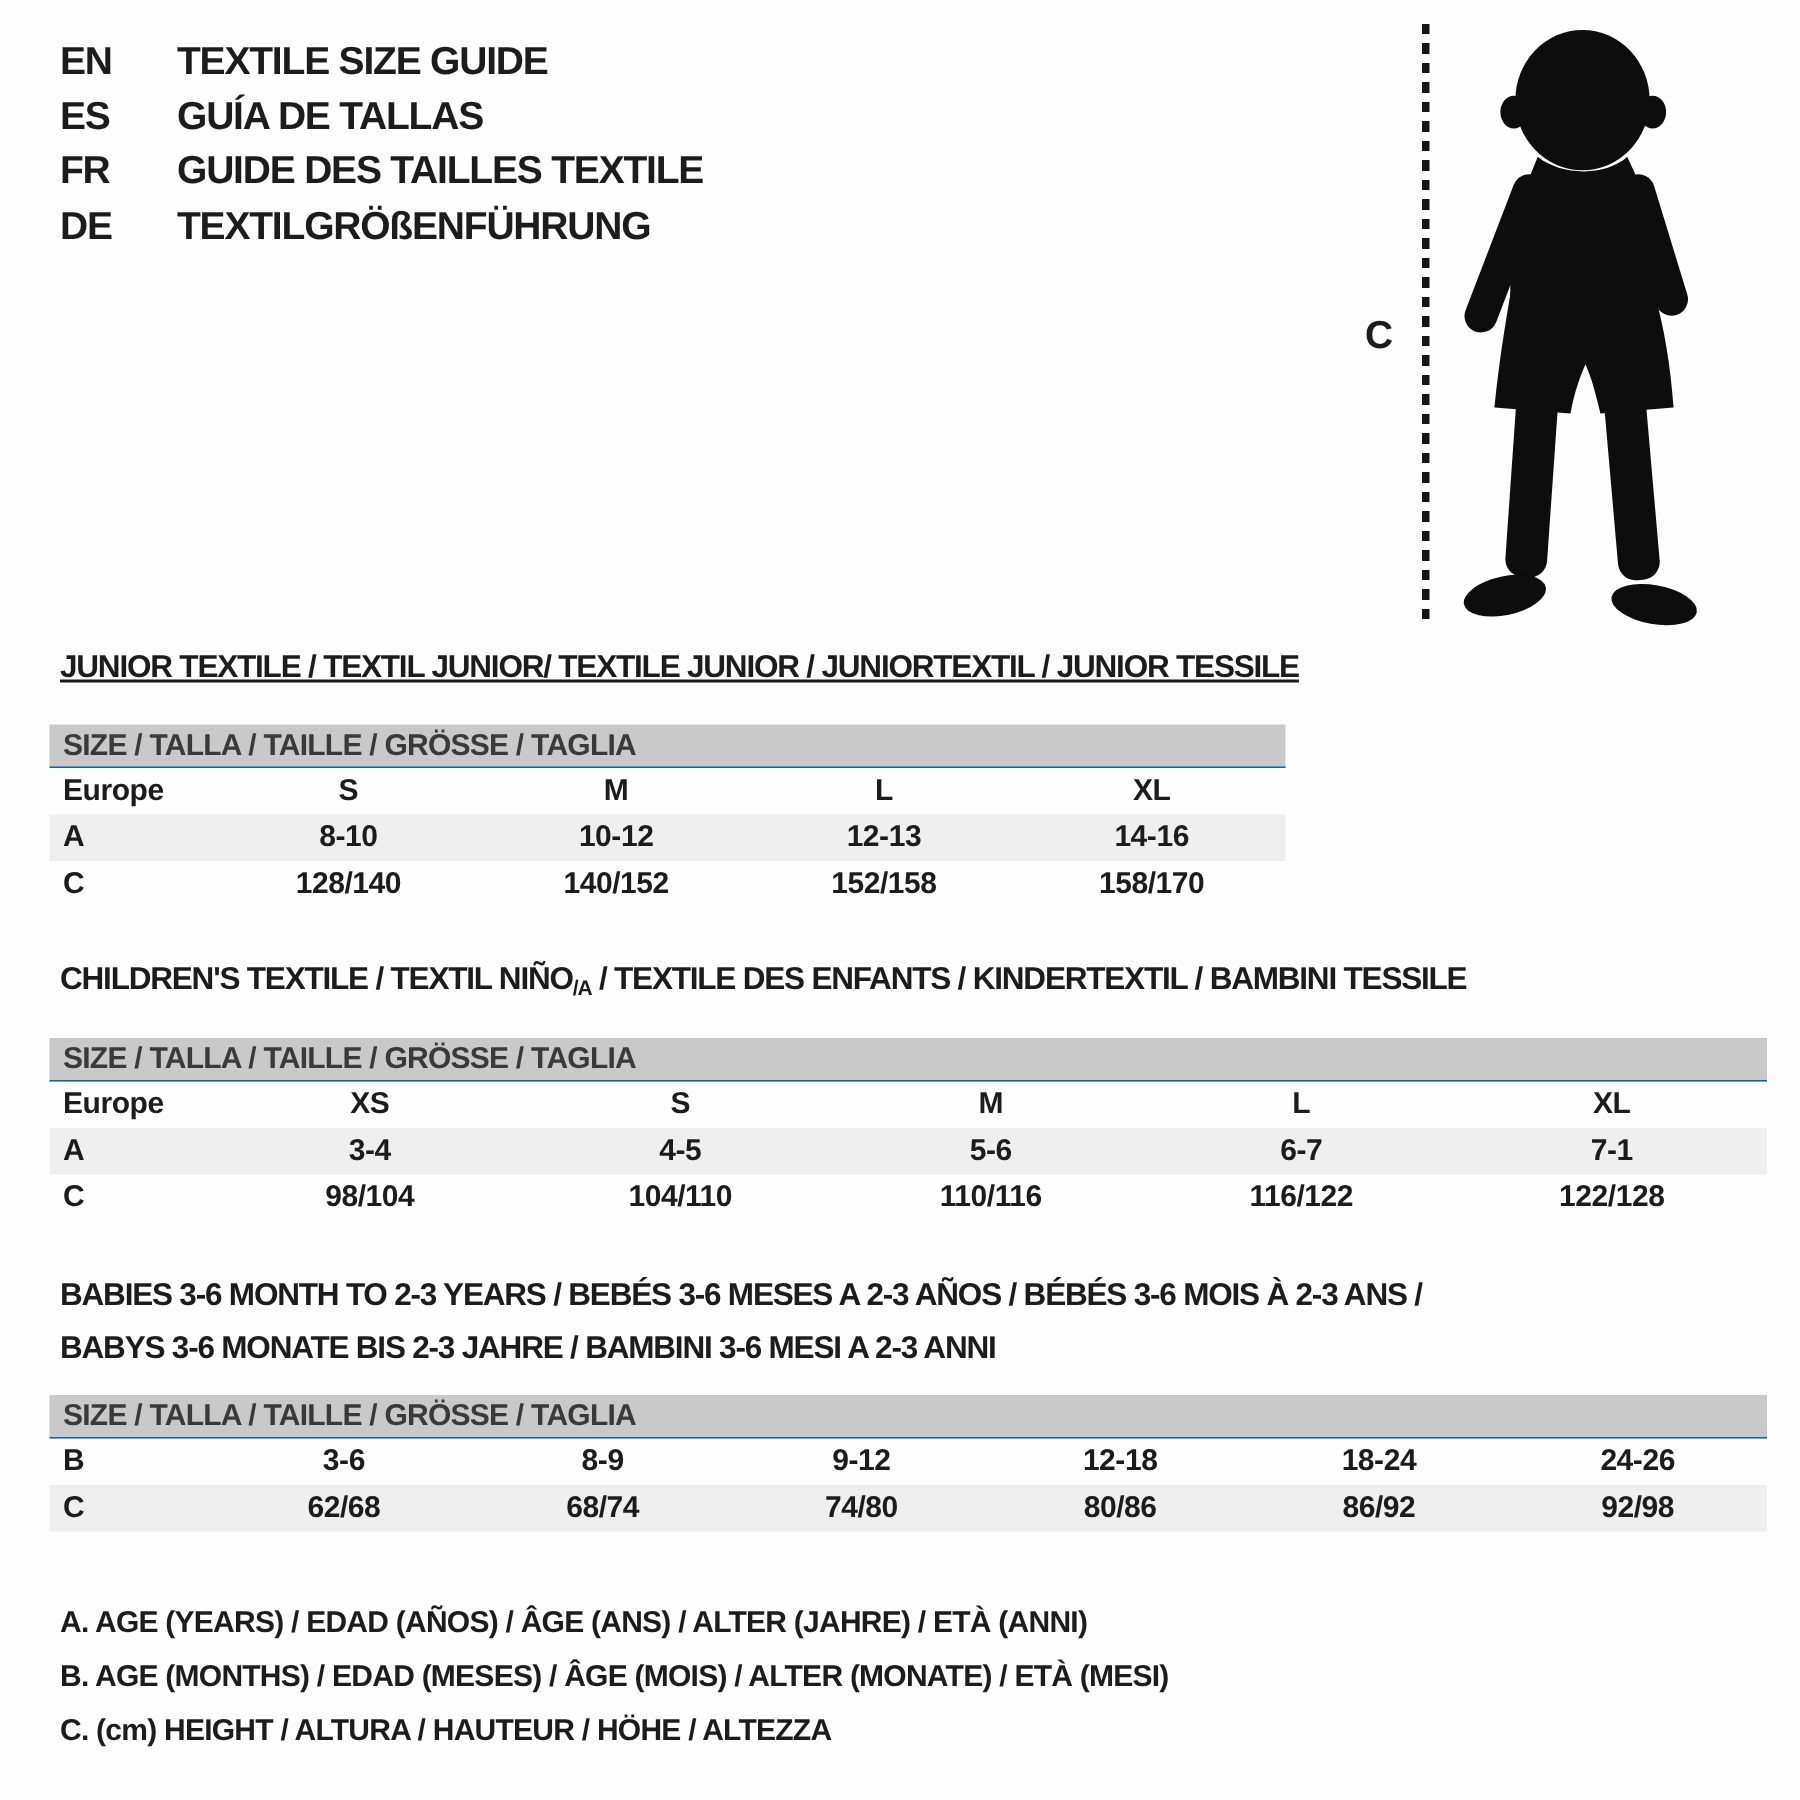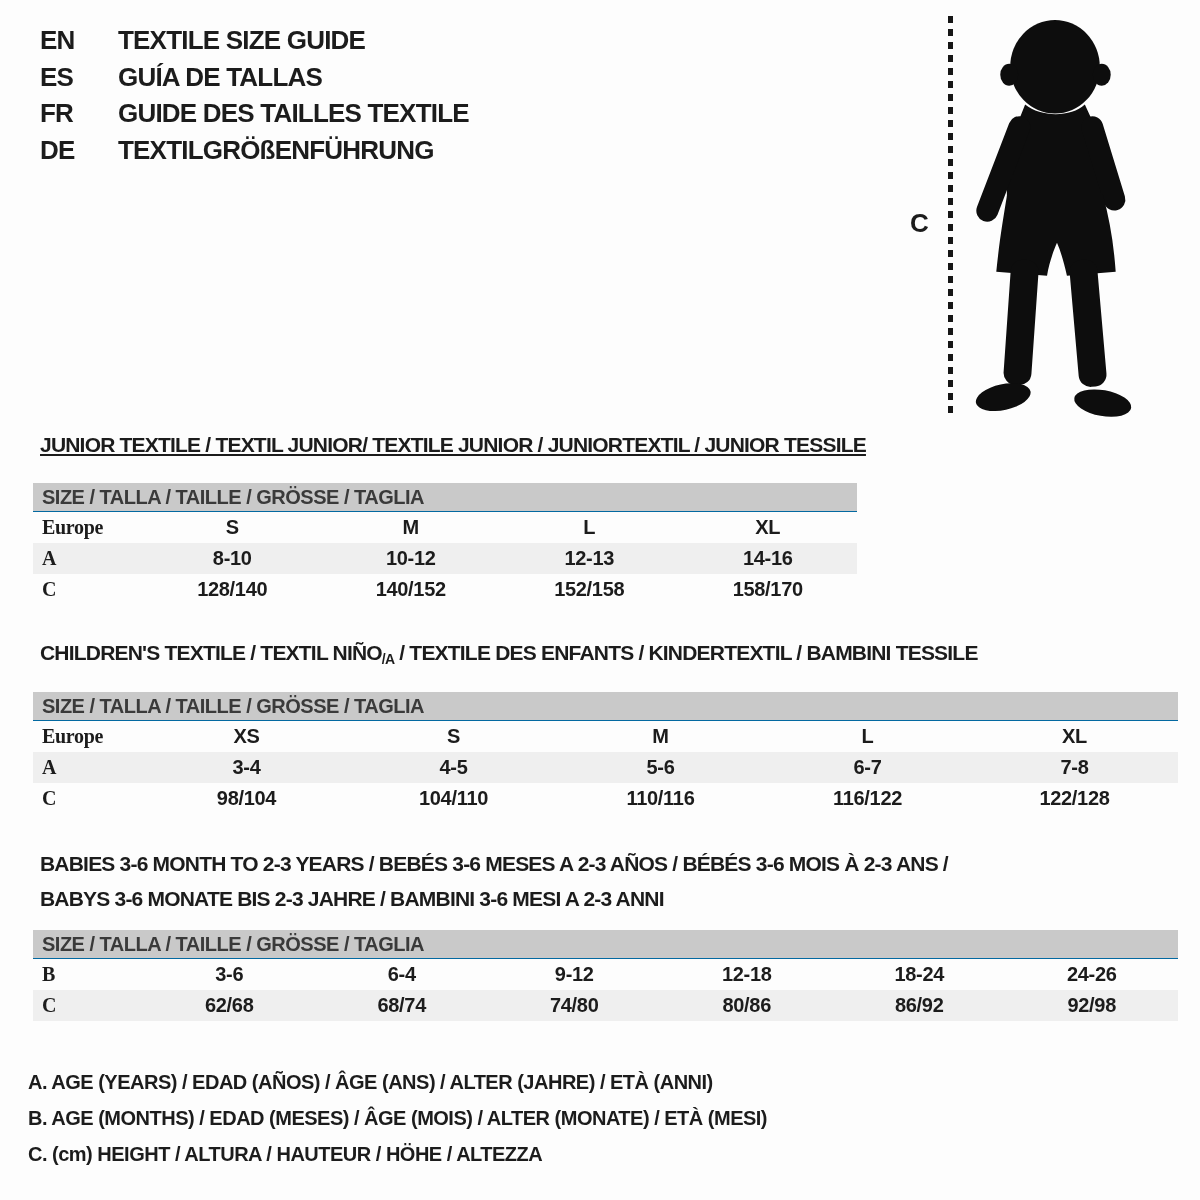--- a/index.html
+++ b/index.html
@@ -44,25 +44,25 @@
   .t-junior{top:483px;width:824px;}
   .t-children{top:692px;width:1145px;}
   .t-babies{top:930px;width:1145px;}
   .size-bar{
     height:29px;background:var(--bar-bg);color:var(--bar-ink);
     font-size:20px;line-height:29px;padding-left:9px;letter-spacing:-0.5px;
     border-bottom:1px solid #0369a1;
   }
   .t-row{display:flex;align-items:center;height:31px;font-size:20px;letter-spacing:-0.3px;}
   .t-row.striped{background:var(--stripe);}
-  .t-label{flex:0 0 110px;padding-left:9px;font-family:Liberation Serif, serif;}
+  .t-label{flex:0 0 110px;padding-left:9px;}
   .t-cell{flex:1;text-align:center;}
 
   
-  .legend{position:absolute;left:28px;top:1064px;}
+  .legend{position:absolute;left:40px;top:1064px;}
   .legend-line{font-size:20px;line-height:36px;letter-spacing:-0.5px;white-space:nowrap;}
 </style>
 </head>
 <body>
 
 <div class="page">
 
   <div class="header">
     <div class="lang-row">
       <span class="lang-code">EN</span>
@@ -138,42 +138,42 @@
       <span class="t-cell">M</span>
       <span class="t-cell">L</span>
       <span class="t-cell">XL</span>
     </div>
     <div class="t-row striped">
       <span class="t-label">A</span>
       <span class="t-cell">3-4</span>
       <span class="t-cell">4-5</span>
       <span class="t-cell">5-6</span>
       <span class="t-cell">6-7</span>
-      <span class="t-cell">7-8</span>
+      <span class="t-cell">7-1</span>
     </div>
     <div class="t-row">
       <span class="t-label">C</span>
       <span class="t-cell">98/104</span>
       <span class="t-cell">104/110</span>
       <span class="t-cell">110/116</span>
       <span class="t-cell">116/122</span>
       <span class="t-cell">122/128</span>
     </div>
   </div>
 
   <div class="section-heading" style="top:846px;">
     <span class="heading-line">BABIES 3-6 MONTH TO 2-3 YEARS / BEBÉS 3-6 MESES A 2-3 AÑOS / BÉBÉS 3-6 MOIS À 2-3 ANS /</span>
     <span class="heading-line">BABYS 3-6 MONATE BIS 2-3 JAHRE / BAMBINI 3-6 MESI A 2-3 ANNI</span>
   </div>
   <div class="size-table t-babies">
     <div class="size-bar">SIZE / TALLA / TAILLE / GRÖSSE / TAGLIA</div>
     <div class="t-row">
       <span class="t-label">B</span>
       <span class="t-cell">3-6</span>
-      <span class="t-cell">6-4</span>
+      <span class="t-cell">8-9</span>
       <span class="t-cell">9-12</span>
       <span class="t-cell">12-18</span>
       <span class="t-cell">18-24</span>
       <span class="t-cell">24-26</span>
     </div>
     <div class="t-row striped">
       <span class="t-label">C</span>
       <span class="t-cell">62/68</span>
       <span class="t-cell">68/74</span>
       <span class="t-cell">74/80</span>

